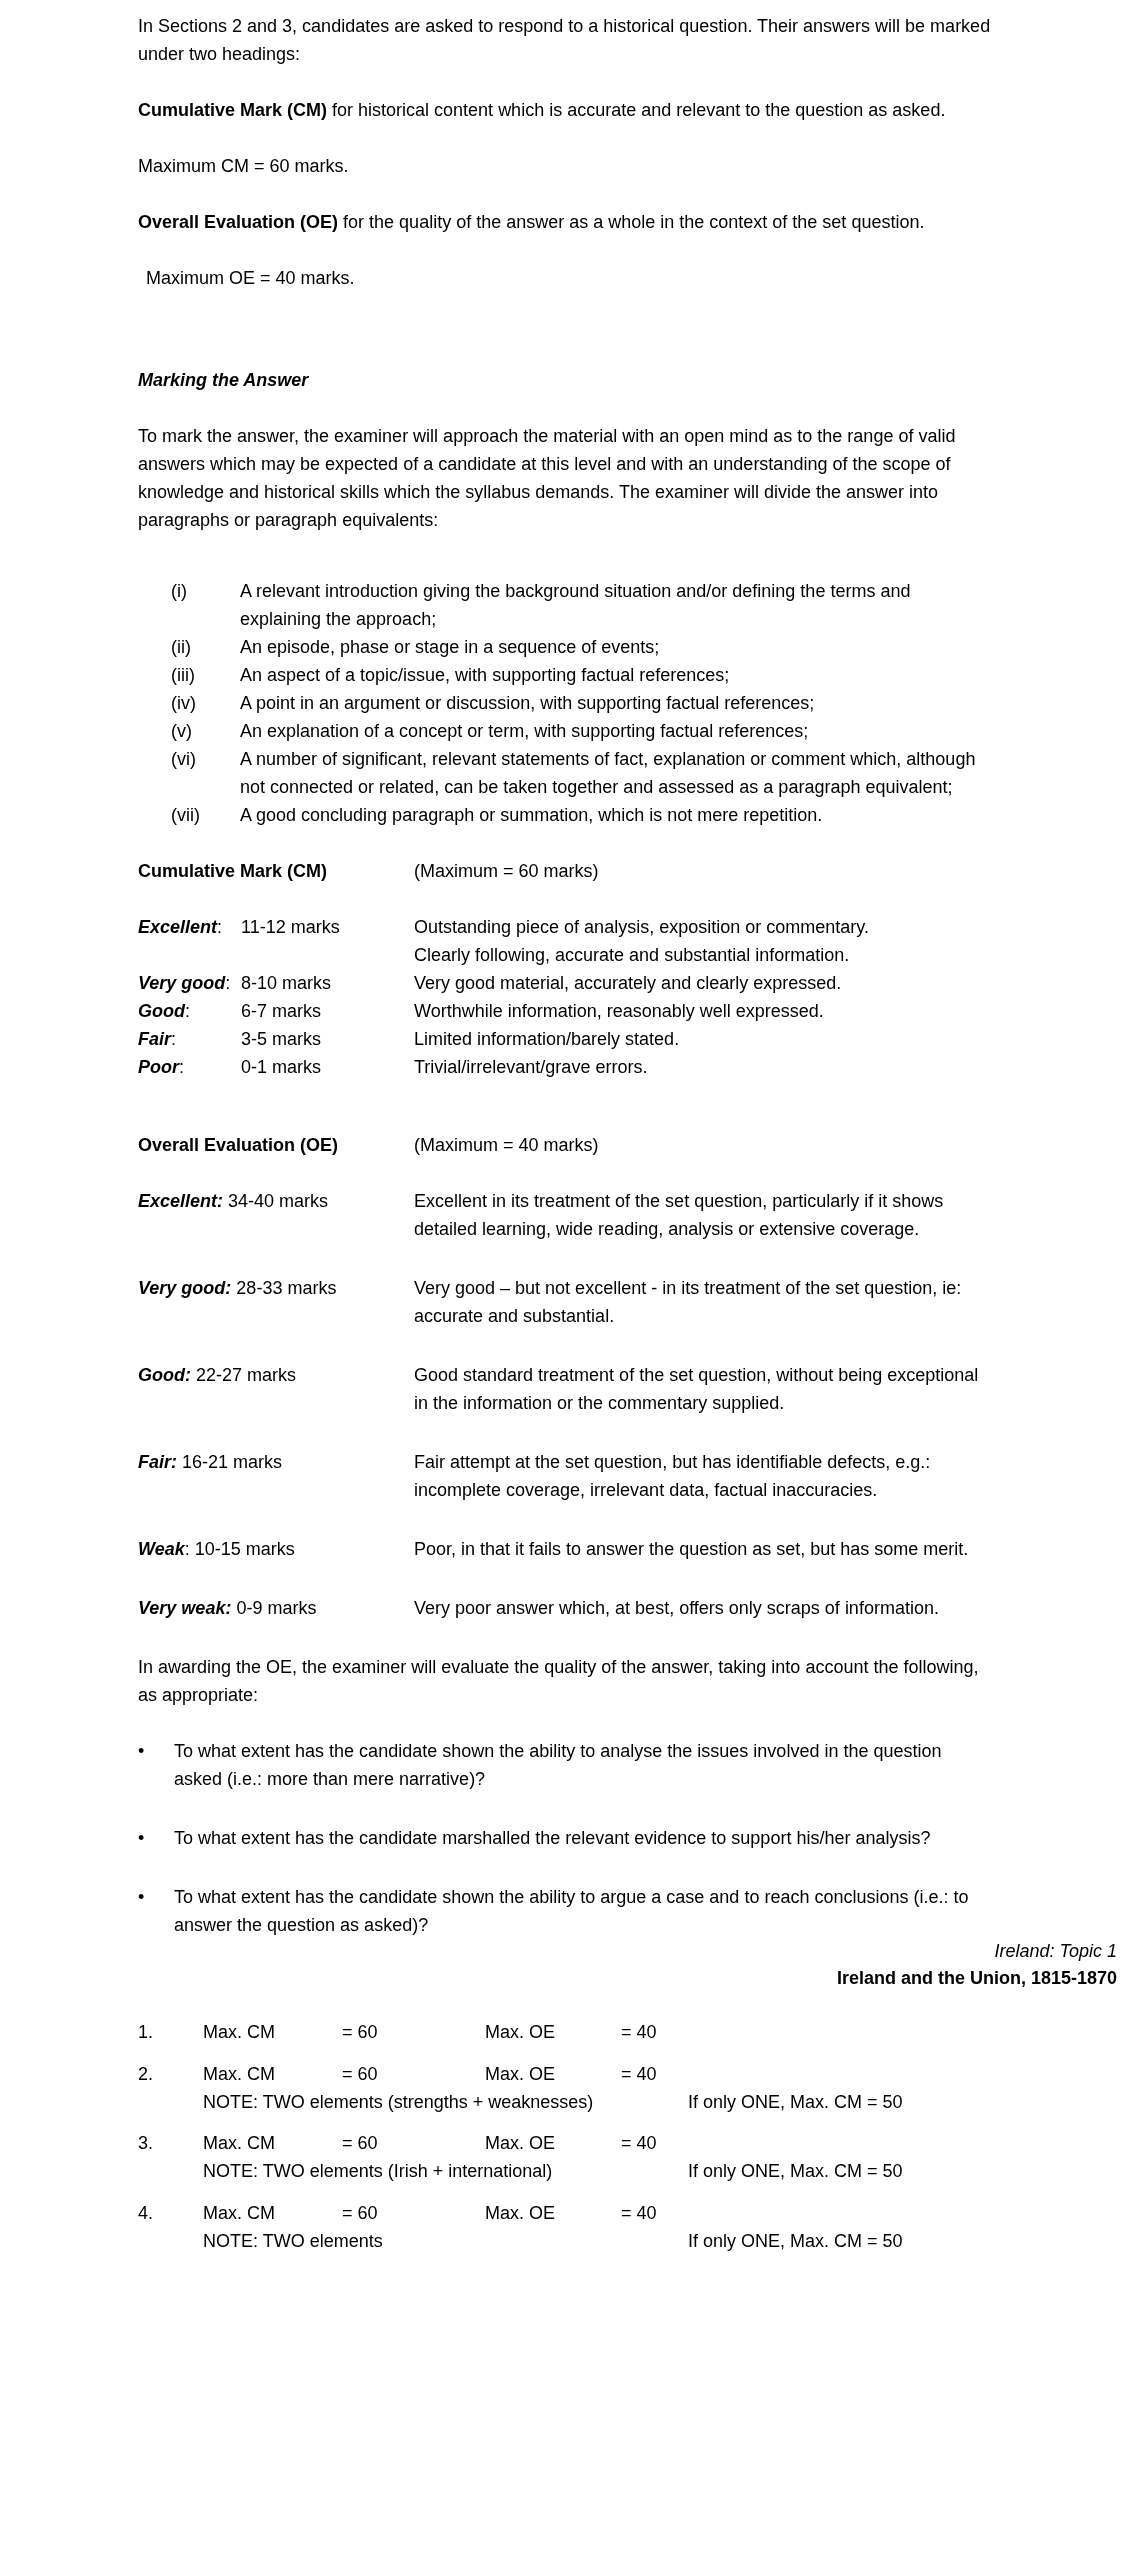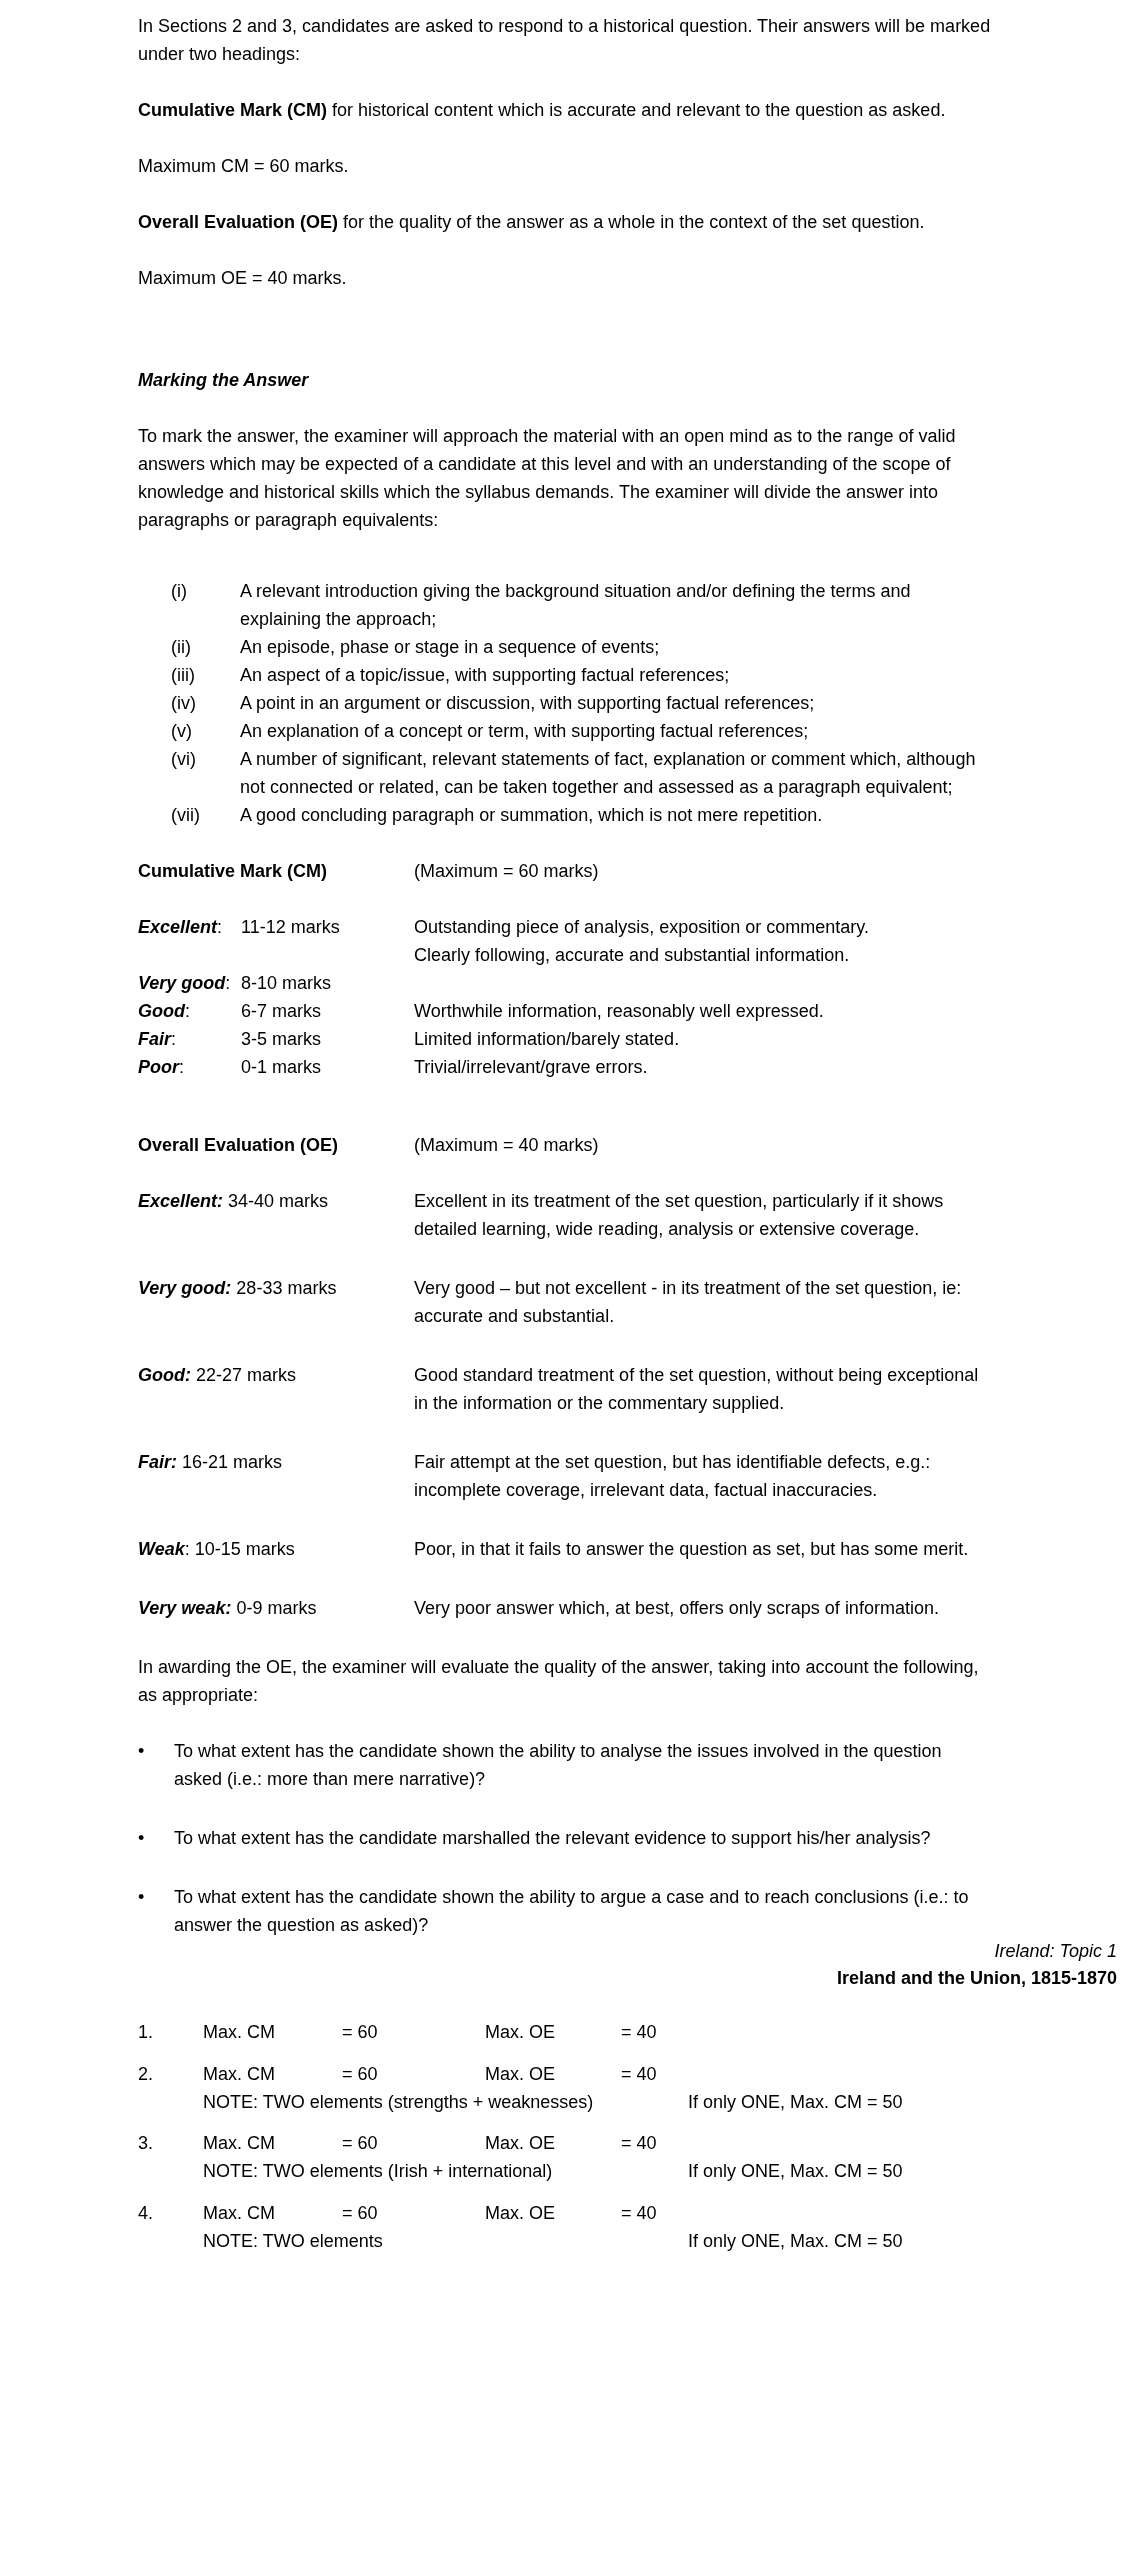--- a/index.html
+++ b/index.html
@@ -14,21 +14,21 @@
     font-size: 18px;
     line-height: 28px;
     color: #000000;
   }
   .page {
     padding: 12.4px 124px 18.6px 138px; 
     box-sizing: border-box;
     width: 1117px;
   }
   .p { margin: 0 0 28px 0; }
-  .tight { margin: 0; }
+  .tight { margin: 8px; }
   .bold { font-weight: bold; }
   .bi { font-weight: bold; font-style: italic; }
 
   .section-heading {
     font-weight: bold;
     font-style: italic;
     margin: 74px 0 28px 0;
   }
   .pre-list-gap { margin-bottom: 43px; }
 
@@ -134,20 +134,21 @@
   <div>
     <div class="mark-row">
       <div class="mark-left"><span class="cm-tab"><span class="bi">Excellent</span><span>:</span></span><span>11-12 marks</span></div>
       <div class="mark-right">
         <div>Outstanding piece of analysis, exposition or commentary.</div>
         <div>Clearly following, accurate and substantial information.</div>
       </div>
     </div>
     <div class="mark-row">
       <div class="mark-left"><span class="cm-tab"><span class="bi">Very good</span><span>:</span></span><span>8-10 marks</span></div>
+      <div class="mark-right">Very good material, accurately and clearly expressed.</div>
     </div>
     <div class="mark-row">
       <div class="mark-left"><span class="cm-tab"><span class="bi">Good</span><span>:</span></span><span>6-7 marks</span></div>
       <div class="mark-right">Worthwhile information, reasonably well expressed.</div>
     </div>
     <div class="mark-row">
       <div class="mark-left"><span class="cm-tab"><span class="bi">Fair</span><span>:</span></span><span>3-5 marks</span></div>
       <div class="mark-right">Limited information/barely stated.</div>
     </div>
     <div class="mark-row">

